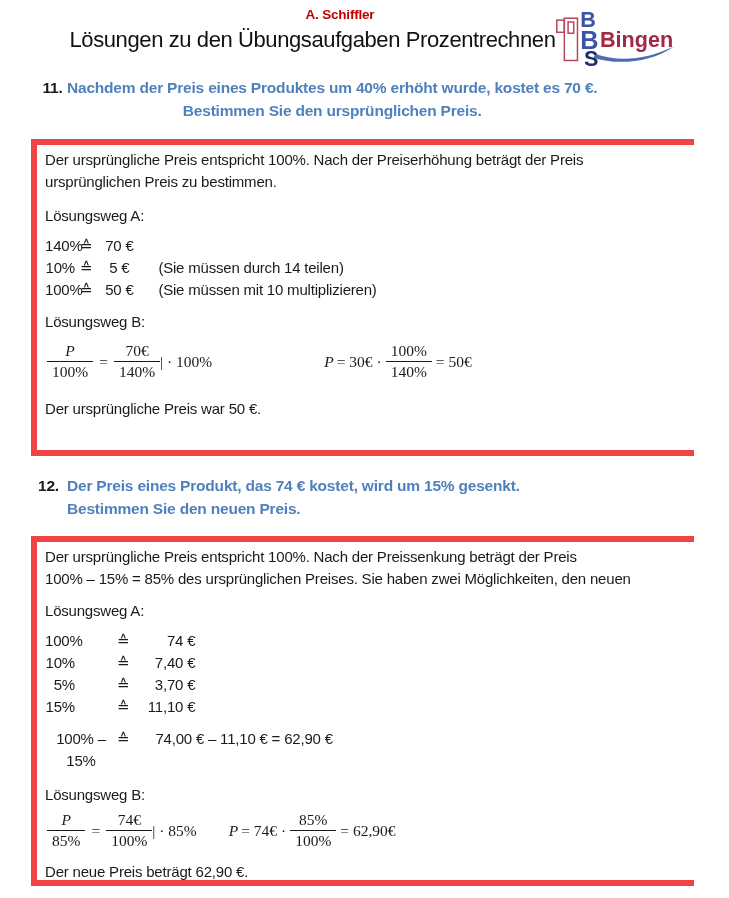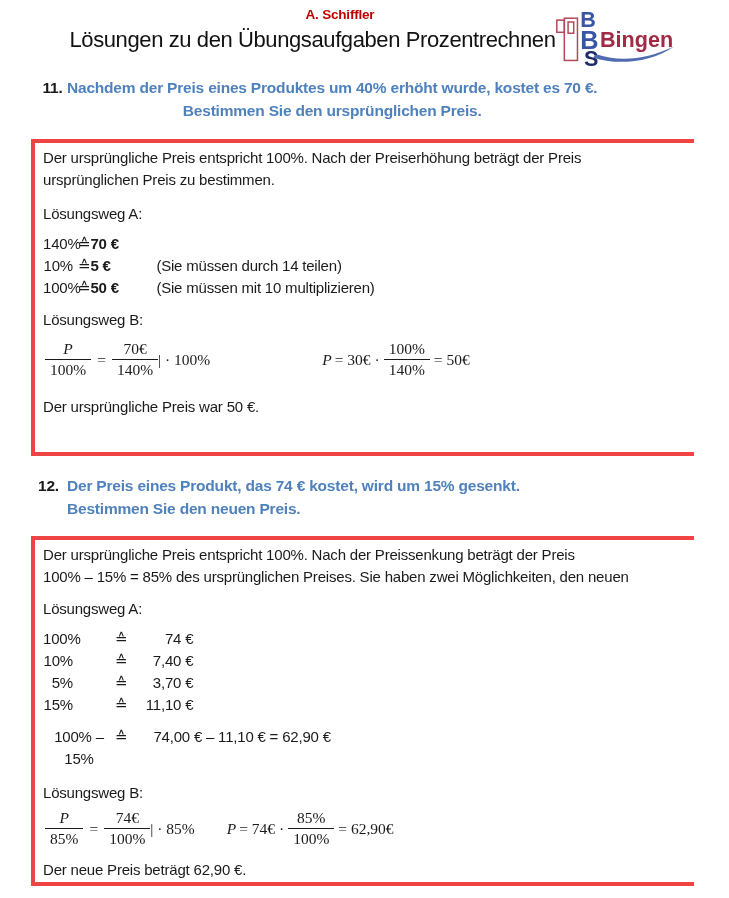--- a/index.html
+++ b/index.html
@@ -36,40 +36,40 @@
     letter-spacing:-0.2px;
   }
   .problem .pnum { color:#1a1a1a; width:29px; flex:none; }
   .problem .ptext { color:#4f81bd; }
   .p11 { top:76px;text-align:center; }
   .p12 { top:474px; }
 
   
   .sbox {
     position:absolute; left:31px; width:676px;
-    border:4px solid #ef4444;
+    border:6px solid #ef4444;
     background:#ffffff;
     padding:4px 10px 6px 8px;
     font-size:15px; line-height:22px; letter-spacing:-0.2px;
   }
   .box11 { top:139px; height:317px; }
   .box12 { top:536px; height:350px; }
 
   .intro div { white-space:nowrap; }
   .way-a { margin-top:12px; }
   .way-b { margin-top:10px; }
   .box12 .way-a { margin-top:10px; }
   .box12 .way-b { margin-top:12px; }
 
   
   .ptable { margin-top:8px; }
   .prow { display:flex; line-height:22px; }
   .col-p { width:30px; text-align:right; flex:none; }
   .col-sign { margin-left:5px; flex:none; }
-  .b1 .col-val { width:54px; text-align:left; flex:none;font-weight:bold; }
+  .b1 .col-val { width:54px; text-align:center; flex:none; }
   .b1 .col-comment { margin-left:12px; }
   .b2 .col-sign { margin-left:42px; }
   .b2 .col-val { width:58px; text-align:right; flex:none; margin-left:8px; }
   .sumrow { display:flex; margin-top:10px; line-height:22px;text-align:center; }
   .sumrow .col-sump { width:72px; flex:none; }
   .sumrow .col-sign { margin-left:0px; }
   .sumrow .col-sumval { margin-left:26px; }
 
   
   .formula {

